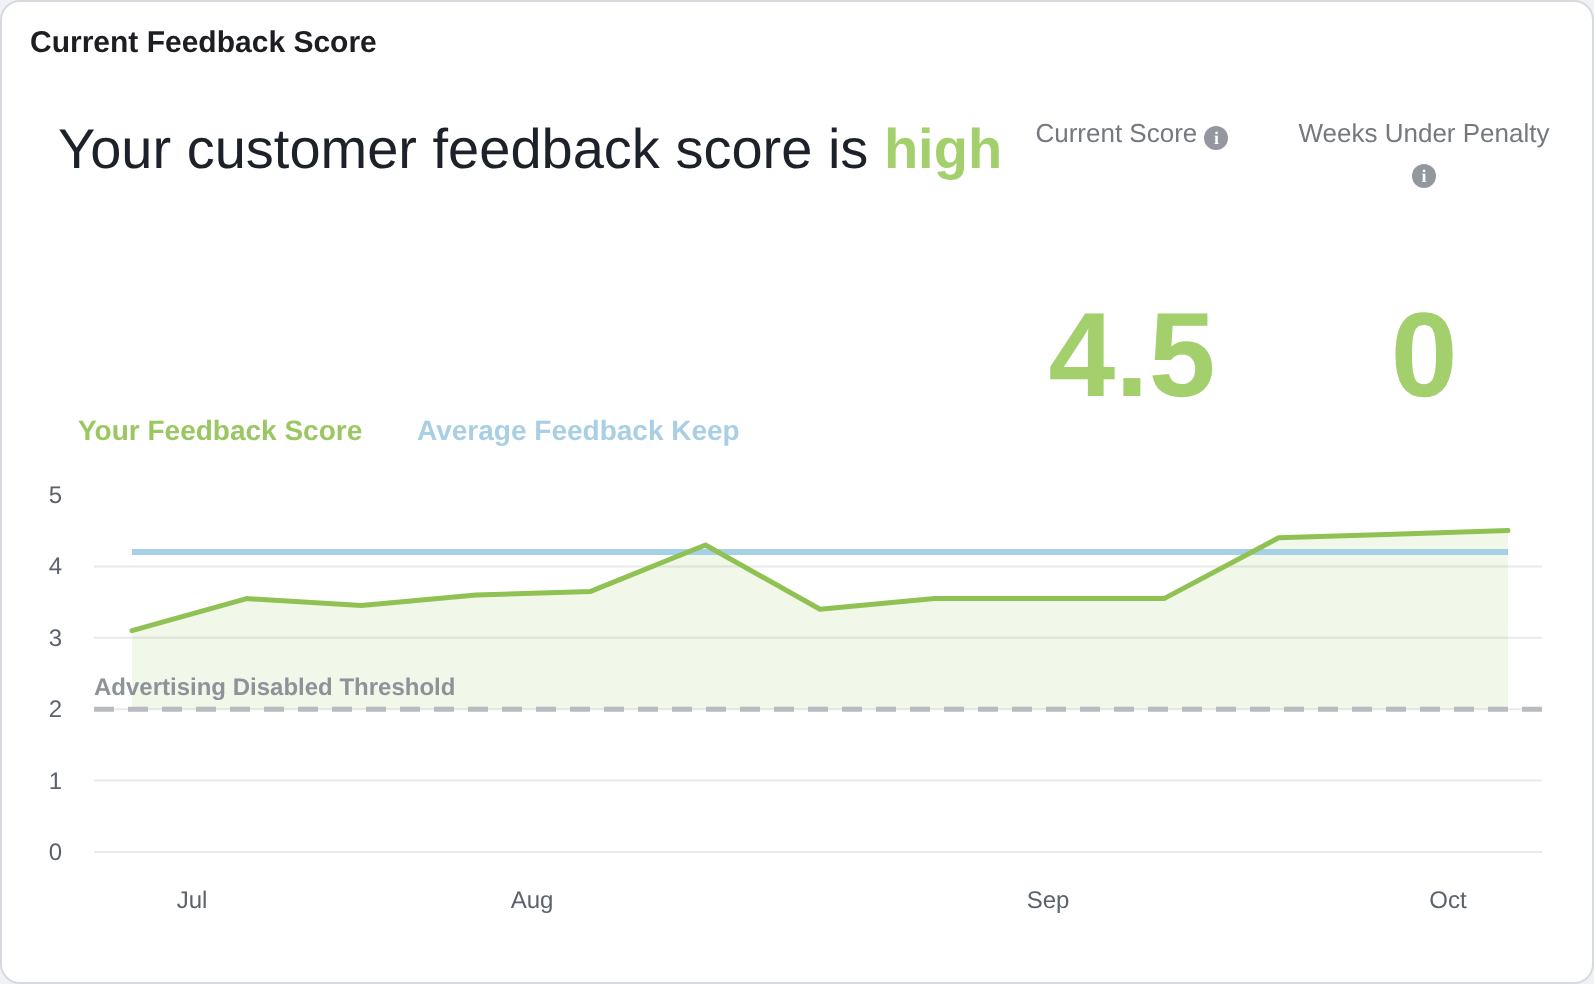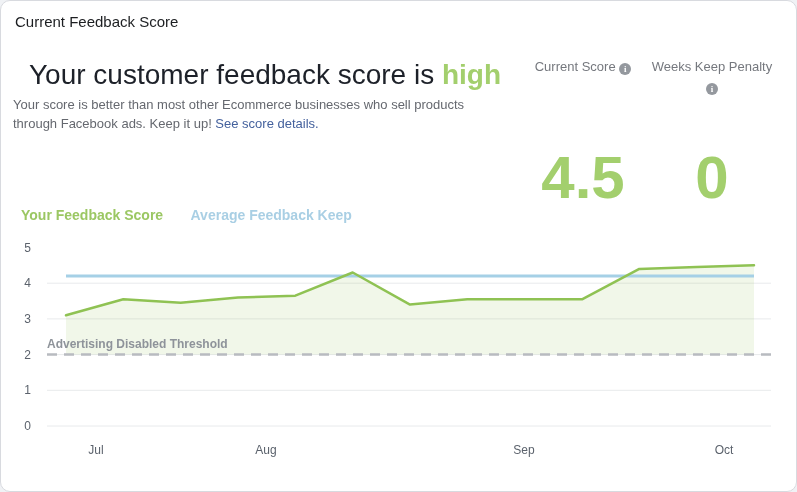--- a/index.html
+++ b/index.html
@@ -8,85 +8,82 @@
   .card{
     position:relative;
     width:797px;height:492px;
     background:#ffffff;
     border:1px solid #d8dadf;
     border-radius:10px;
     overflow:hidden;
   }
   .card-title{
     position:absolute;left:14px;top:12px;
-    font-size:15px;font-weight:normal;color:#1c1e21;margin:0;
+    font-size:15px;font-weight:bold;color:#1c1e21;margin:0;
   }
   .headline{
     position:absolute;left:28px;top:58px;
     font-size:28px;font-weight:400;color:#1d2129;white-space:nowrap;
   }
   .headline .status{color:#a3cf6d;font-weight:600;}
   .description{
     position:absolute;left:12px;top:94px;width:452px;
     font-size:13px;line-height:19px;color:#65686f;
   }
   .description a{color:#44619d;text-decoration:none;cursor:pointer;}
   .stat{
     position:absolute;top:58px;width:140px;height:110px;text-align:center;
   }
-  .stat-current{left:512px;}
+  .stat-current{left:495px;}
   .stat-weeks{left:641px;}
   .stat .label{
     font-size:13px;color:#75787e;line-height:15px;
   }
   .info-icon{
     display:inline-block;width:12px;height:12px;border-radius:50%;
     background:#94989e;color:#ffffff;font-family:"Liberation Serif",serif;
     font-size:9px;font-weight:bold;line-height:12px;text-align:center;
     vertical-align:-1px;cursor:pointer;
   }
   .stat-weeks .info-row{margin-top:3px;}
   .stat .value{
     position:absolute;top:44px;left:0;width:100%;
     font-size:60px;font-weight:bold;line-height:62px;color:#a3cf6d;margin-top:44px;
   }
   .legend{
     position:absolute;left:20px;top:206px;font-size:14px;font-weight:bold;
   }
   .legend .legend-item{margin-right:24px;cursor:pointer;}
-  .legend .legend-your{color:#9bc763;}
+  .legend .legend-your{color:#9bc763;margin-left:18px;}
   .legend .legend-avg{color:#a9cfe4;}
   .chart-svg{position:absolute;left:0;top:233px;width:797px;height:245px;}
   .chart-svg text{font-family:"Liberation Sans", sans-serif;}
 </style>
 </head>
 <body>
 
 <div class="card">
 
   <h1 class="card-title">Current Feedback Score</h1>
 
   <div class="headline">
     <span>Your customer feedback score is </span><span class="status">high</span>
   </div>
 
-  <div class="description">
-    <span>Your score is better than most other Ecommerce businesses who sell products through Facebook ads. Keep it up! </span><a href="#">See score details.</a>
-  </div>
 
   <div class="stat stat-current">
     <div class="label">
       <span>Current Score</span>
       <span class="info-icon">i</span>
     </div>
     <div class="value">4.5</div>
   </div>
 
   <div class="stat stat-weeks">
-    <div class="label">Weeks Keep Penalty</div>
+    <div class="label">Weeks Under Penalty</div>
     <div class="info-row">
       <span class="info-icon">i</span>
     </div>
     <div class="value">0</div>
   </div>
 
   <div class="legend">
     <span class="legend-item legend-your">Your Feedback Score</span>
     <span class="legend-item legend-avg">Average Feedback Keep</span>
   </div>

